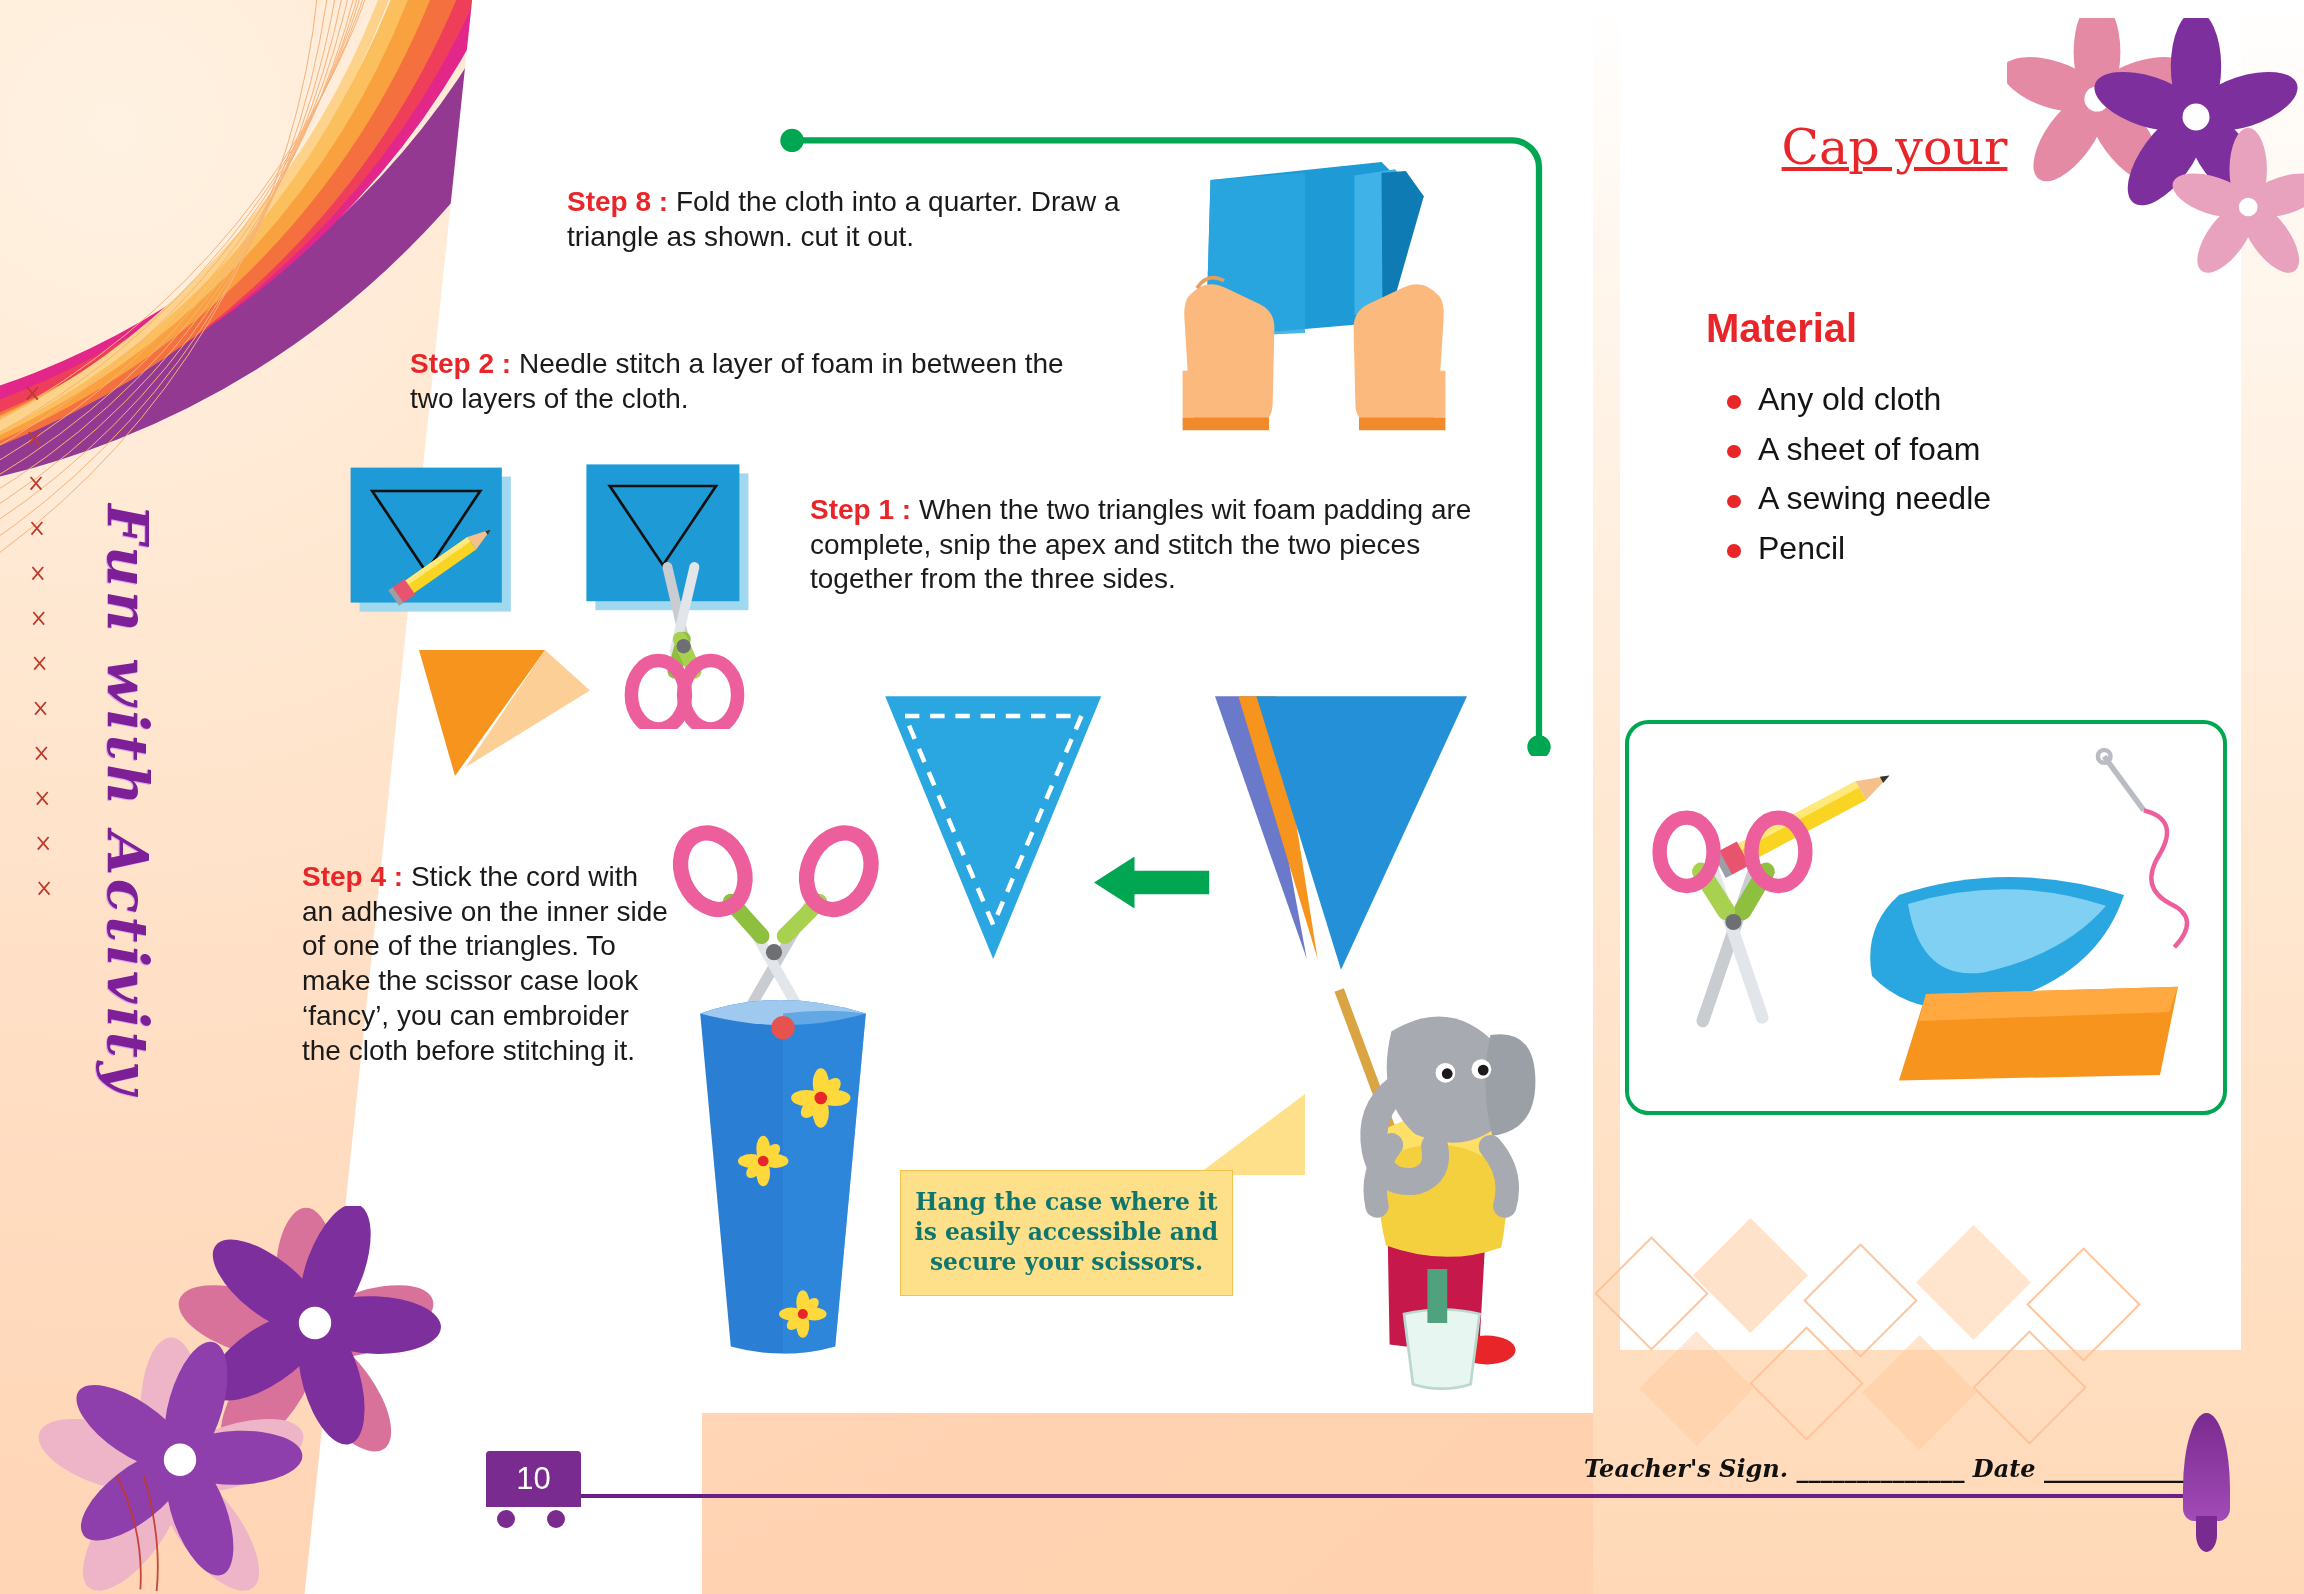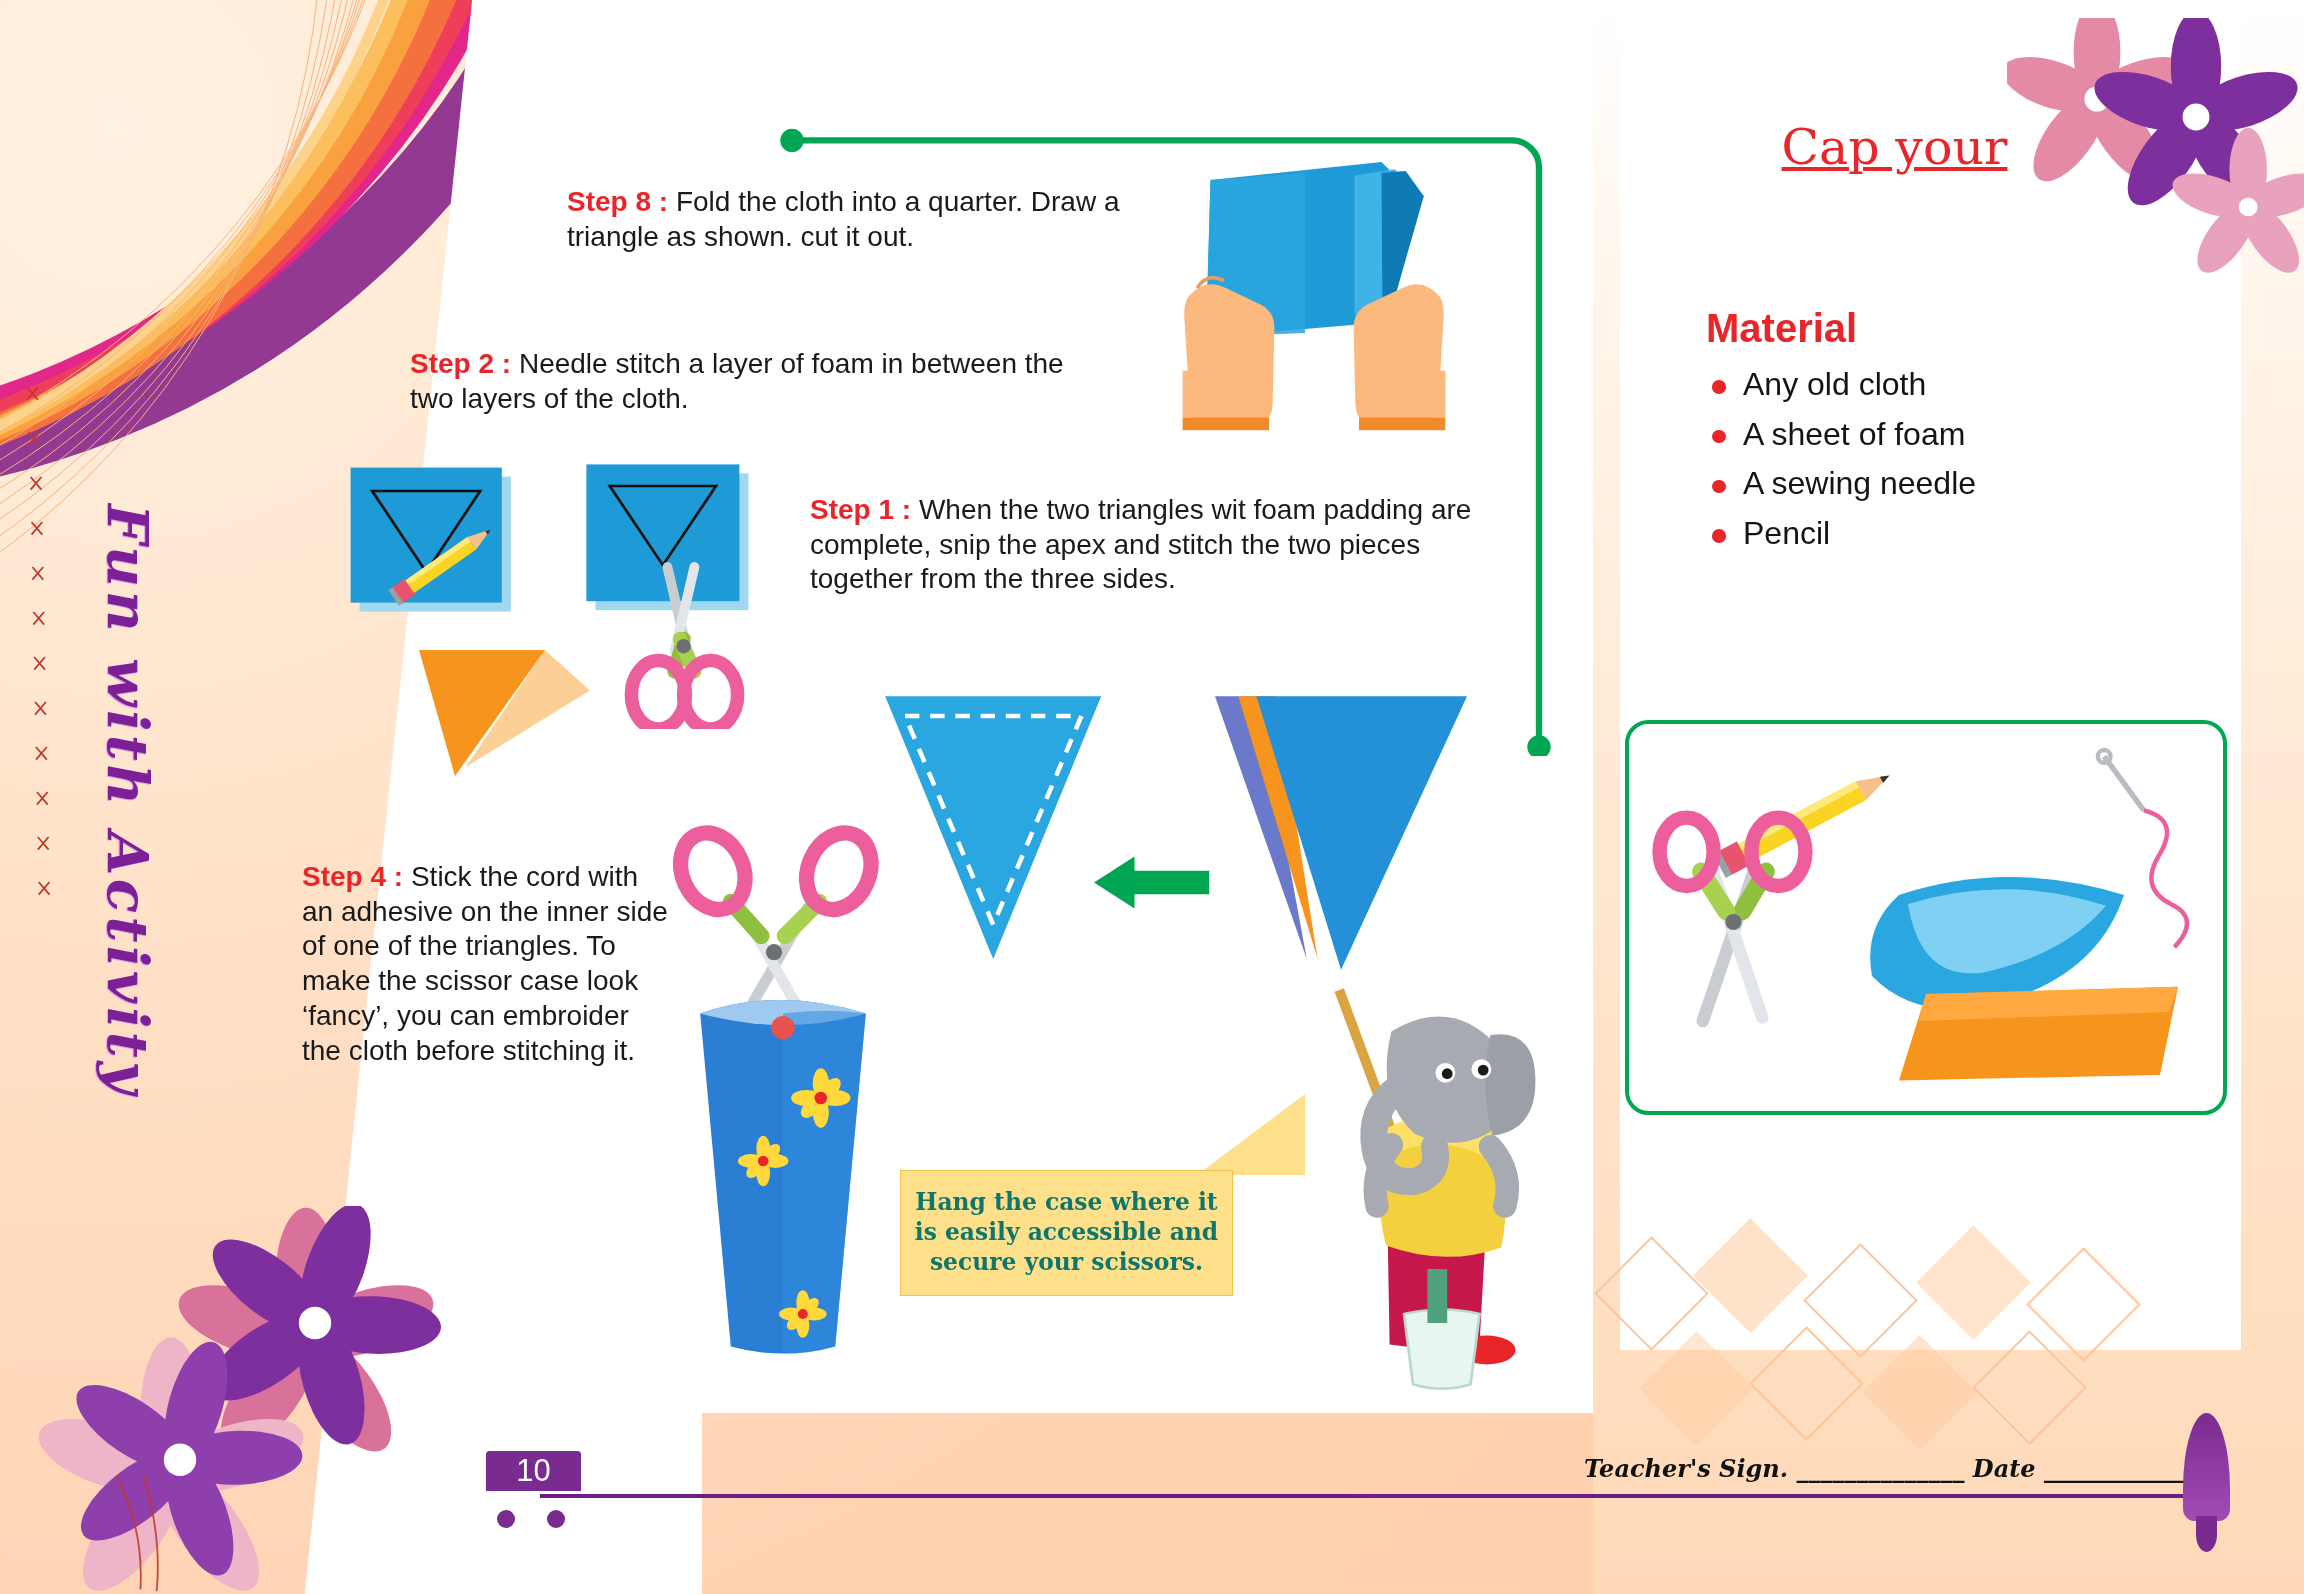--- a/index.html
+++ b/index.html
@@ -65,21 +65,21 @@
 
   
   .cap-title{
     position:absolute;left:1746px;top:122px;width:297px;text-align:center;
     font-family:"DejaVu Serif", serif;
     color:#e8262a;font-size:49px;line-height:1.05;font-weight:400;text-decoration:underline;
   }
   .material-h{
     position:absolute;left:1706px;top:306px;color:#e8262a;font-size:40px;font-weight:700;
   }
-  .material-list{position:absolute;left:1706px;top:365px;list-style:none;margin:1px;padding:0;}
+  .material-list{position:absolute;left:1706px;top:365px;list-style:none;margin:16px;padding:0;}
   .material-list li{
     position:relative;padding-left:36px;font-size:32px;color:#141414;margin-bottom:12.6px;
   }
   .material-list li:before{
     content:"";position:absolute;left:5.4px;top:14.4px;width:13.5px;height:13.5px;border-radius:50%;
     background:#e8262a;
   }
   
   .photo-box{
     position:absolute;left:1625px;top:720px;width:594px;height:387px;
@@ -94,21 +94,21 @@
   .callout span{color:#0f766e;font-size:23.4px;font-weight:700;line-height:1.28;font-family:"DejaVu Serif", serif;}
   .callout-tail{
     position:absolute;left:1197px;top:1094px;width:0;height:0;
     border-left:108px solid transparent;border-bottom:81px solid #ffe08a;
   }
   
   .footer-rule{
     position:absolute;left:540px;top:1494px;width:1665px;height:3.6px;background:#6b1f86;
   }
   .page-tag{
-    position:absolute;left:486px;top:1451px;width:95px;height:40px;background:#7a2b8f;
+    position:absolute;left:486px;top:1451px;width:95px;height:56px;background:#7a2b8f;
     color:#fff;font-size:31px;display:flex;align-items:center;justify-content:center;
     border-radius:3.6px 3.6px 0 0;
   }
   .wheel{position:absolute;width:18px;height:18px;border-radius:50%;background:#7a2b8f;top:1510px;}
   .teacher-sign{
     position:absolute;left:1584px;top:1454px;font-family:"DejaVu Serif", serif;
     font-style:italic;font-weight:700;font-size:24px;color:#111;
   }
   .brush{
     position:absolute;left:2183px;top:1413px;width:47px;height:108px;

